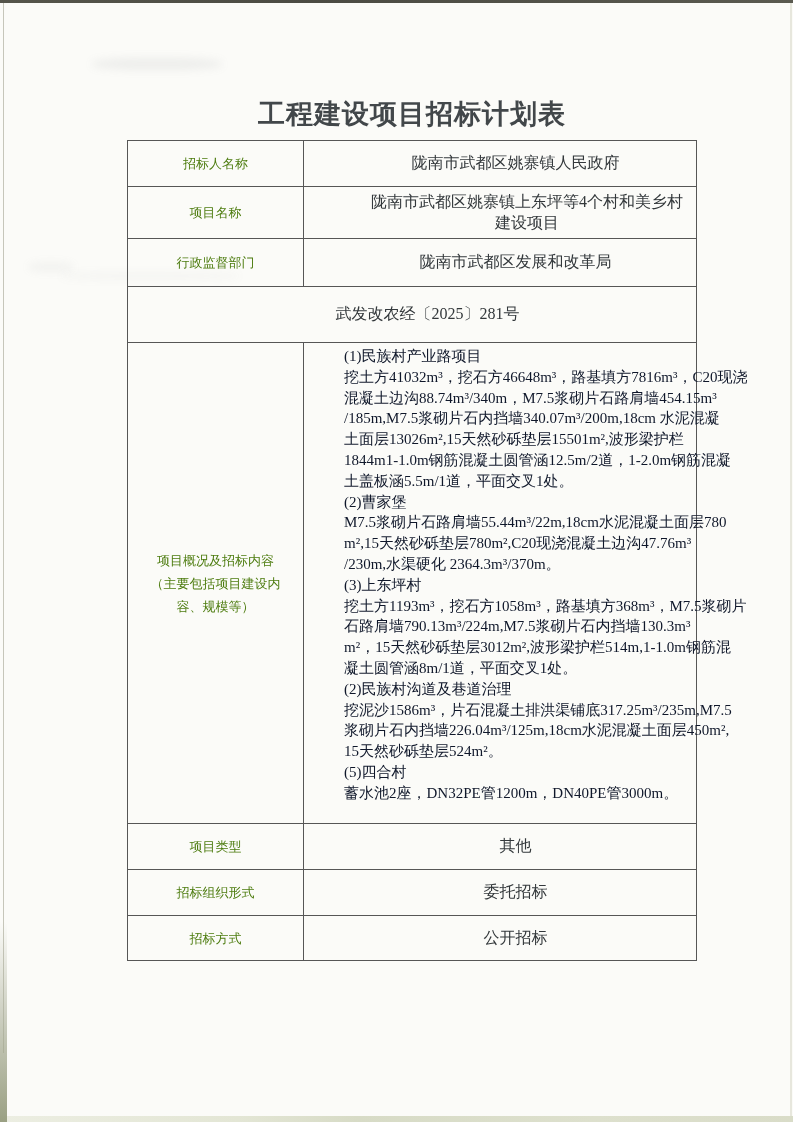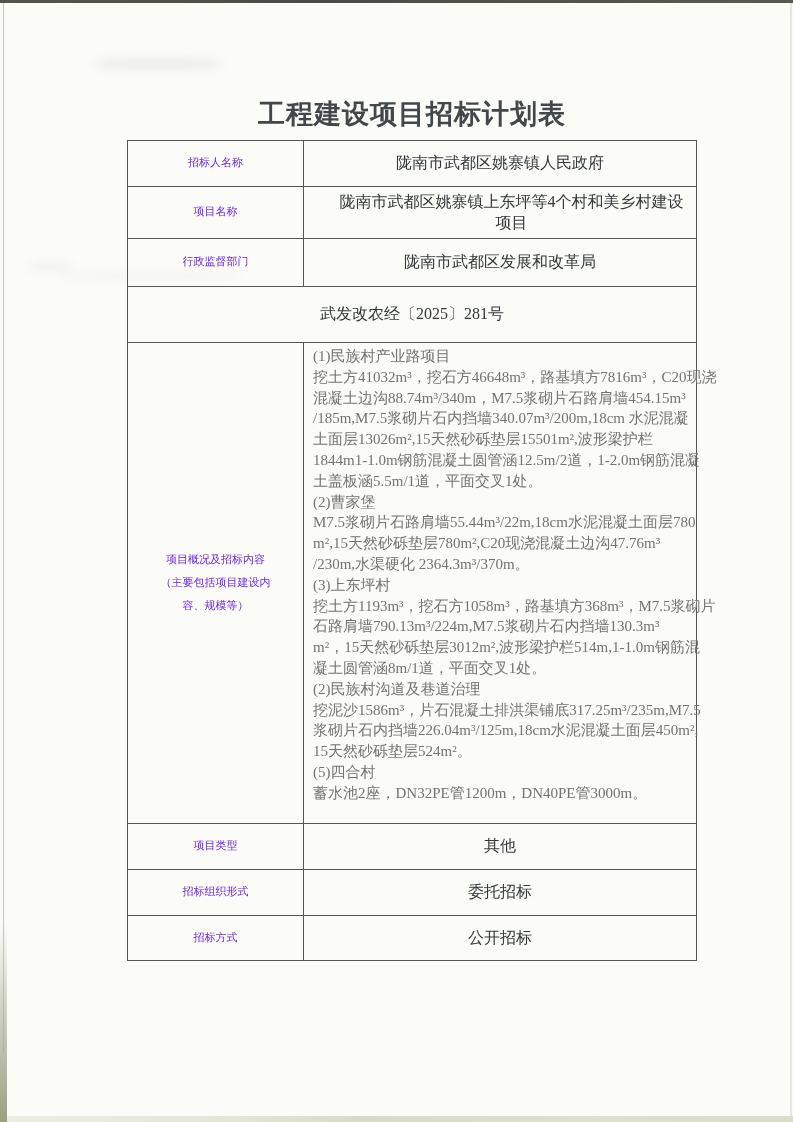--- a/index.html
+++ b/index.html
@@ -35,34 +35,34 @@
   .bid-table{
     position:absolute;top:140px;left:127px;width:570px;
     border:1px solid #565656;box-sizing:border-box;
     background:transparent;
   }
   .trow{display:flex;border-top:1px solid #565656;box-sizing:border-box;}
   .trow:first-child{border-top:none;}
   .tlabel{
     width:176px;flex:0 0 176px;border-right:1px solid #565656;box-sizing:border-box;
     display:flex;flex-direction:column;justify-content:center;align-items:center;
-    text-align:center;font-size:11px;line-height:23px;color:#6d28d9;
+    text-align:center;font-size:13px;line-height:23px;color:#4d7c0f;
     padding:2px 4px;
-    font-family:Liberation Mono, monospace;
   }
   .tvalue{
     flex:1;display:flex;flex-direction:column;justify-content:center;align-items:center;
     text-align:center;font-size:16px;color:#33383b;box-sizing:border-box;
     padding:2px 6px;
+    margin-left:31px;
   }
   .tvalue.multiline{
     justify-content:flex-start;align-items:stretch;text-align:left;
     padding:3px 6px 3px 9px;
   }
-  .content-line{font-size:15px;line-height:20.8px;white-space:nowrap;color:#737373;}
+  .content-line{font-size:15px;line-height:20.8px;white-space:nowrap;color:#0f172a;}
 </style>
 </head>
 <body>
 
 <div class="scan-top-edge"></div>
 <div class="scan-left-edge"></div>
 <div class="scan-right-edge"></div>
 <div class="scan-bottom-band"></div>
 <div class="scan-corner-strip"></div>
 <div class="scan-smudge smudge-1"></div>

